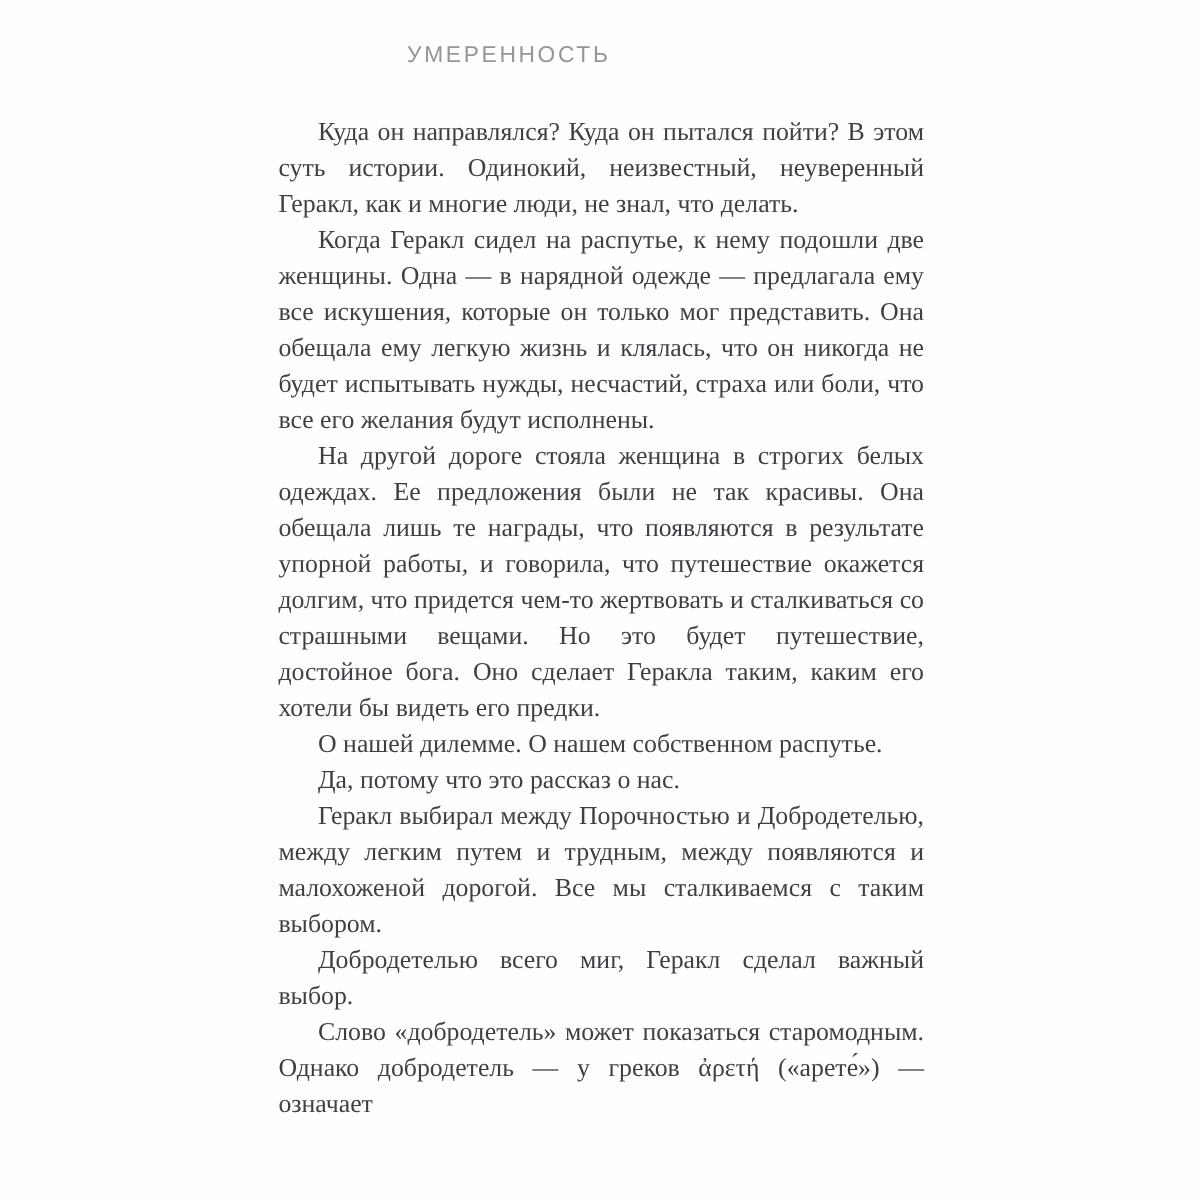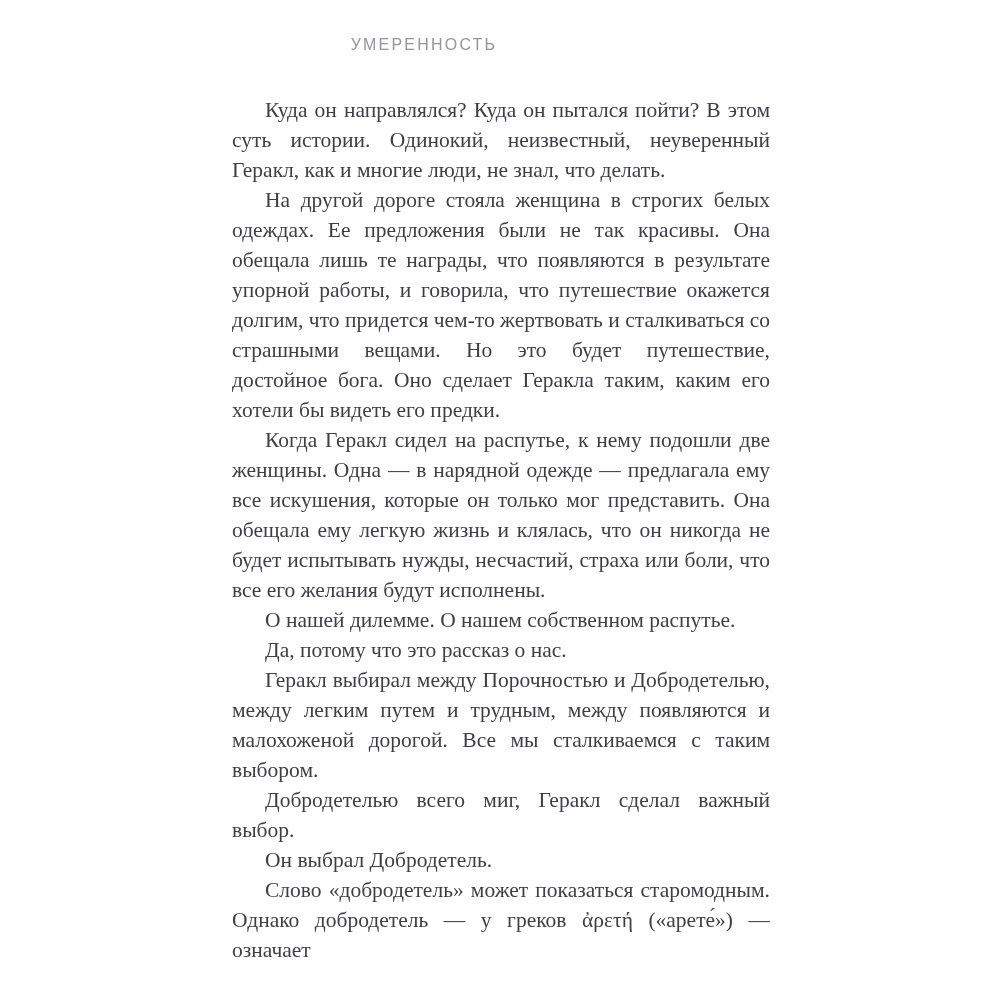--- a/index.html
+++ b/index.html
@@ -10,21 +10,21 @@
     position: relative;
     overflow: hidden;
   }
   .running-header {
     position: absolute;
     top: 36px;
     left: 0;
     width: 848px;
     text-align: center;
     font-family: "Liberation Sans", sans-serif;
-    font-size: 16px;
+    font-size: 19px;
     letter-spacing: 2.2px;
     color: #95959a;
   }
   .body-text {
     position: absolute;
     top: 95px;
     left: 232px;
     width: 538px;
     font-family: "Liberation Serif", serif;
     font-size: 21.5px;
@@ -38,21 +38,20 @@
     text-indent: 33px;
   }
 </style>
 </head>
 <body>
 
 <div class="running-header">УМЕРЕННОСТЬ</div>
 
 <div class="body-text">
   <p>Куда он направлялся? Куда он пытался пойти? В этом суть истории. Одинокий, неизвестный, неуверенный Геракл, как и многие люди, не знал, что делать.</p>
+  <p>Когда Геракл сидел на распутье, к нему подошли две женщины. Одна — в нарядной одежде — предлагала ему все искушения, которые он только мог представить. Она обещала ему легкую жизнь и клялась, что он никогда не будет испытывать нужды, несчастий, страха или боли, что все его желания будут исполнены.</p>
   <p>На другой дороге стояла женщина в строгих белых одеждах. Ее предложения были не так красивы. Она обещала лишь те награды, что появляются в результате упорной работы, и говорила, что путешествие окажется долгим, что придется чем-то жертвовать и сталкиваться со страшными вещами. Но это будет путешествие, достойное бога. Оно сделает Геракла таким, каким его хотели бы видеть его предки.</p>
-  <p>Когда Геракл сидел на распутье, к нему подошли две женщины. Одна — в нарядной одежде — предлагала ему все искушения, которые он только мог представить. Она обещала ему легкую жизнь и клялась, что он никогда не будет испытывать нужды, несчастий, страха или боли, что все его желания будут исполнены.</p>
   <p>О нашей дилемме. О нашем собственном распутье.</p>
   <p>Да, потому что это рассказ о нас.</p>
   <p>Геракл выбирал между Порочностью и Добродетелью, между легким путем и трудным, между появляются и малохоженой дорогой. Все мы сталкиваемся с таким выбором.</p>
   <p>Добродетелью всего миг, Геракл сделал важный выбор.</p>
-  <p>Он выбрал Добродетель.</p>
   <p>Слово «добродетель» может показаться старомодным. Однако добродетель — у греков ἀρετή («арете́») — означает</p>
 </div>
 
 </body></html>

